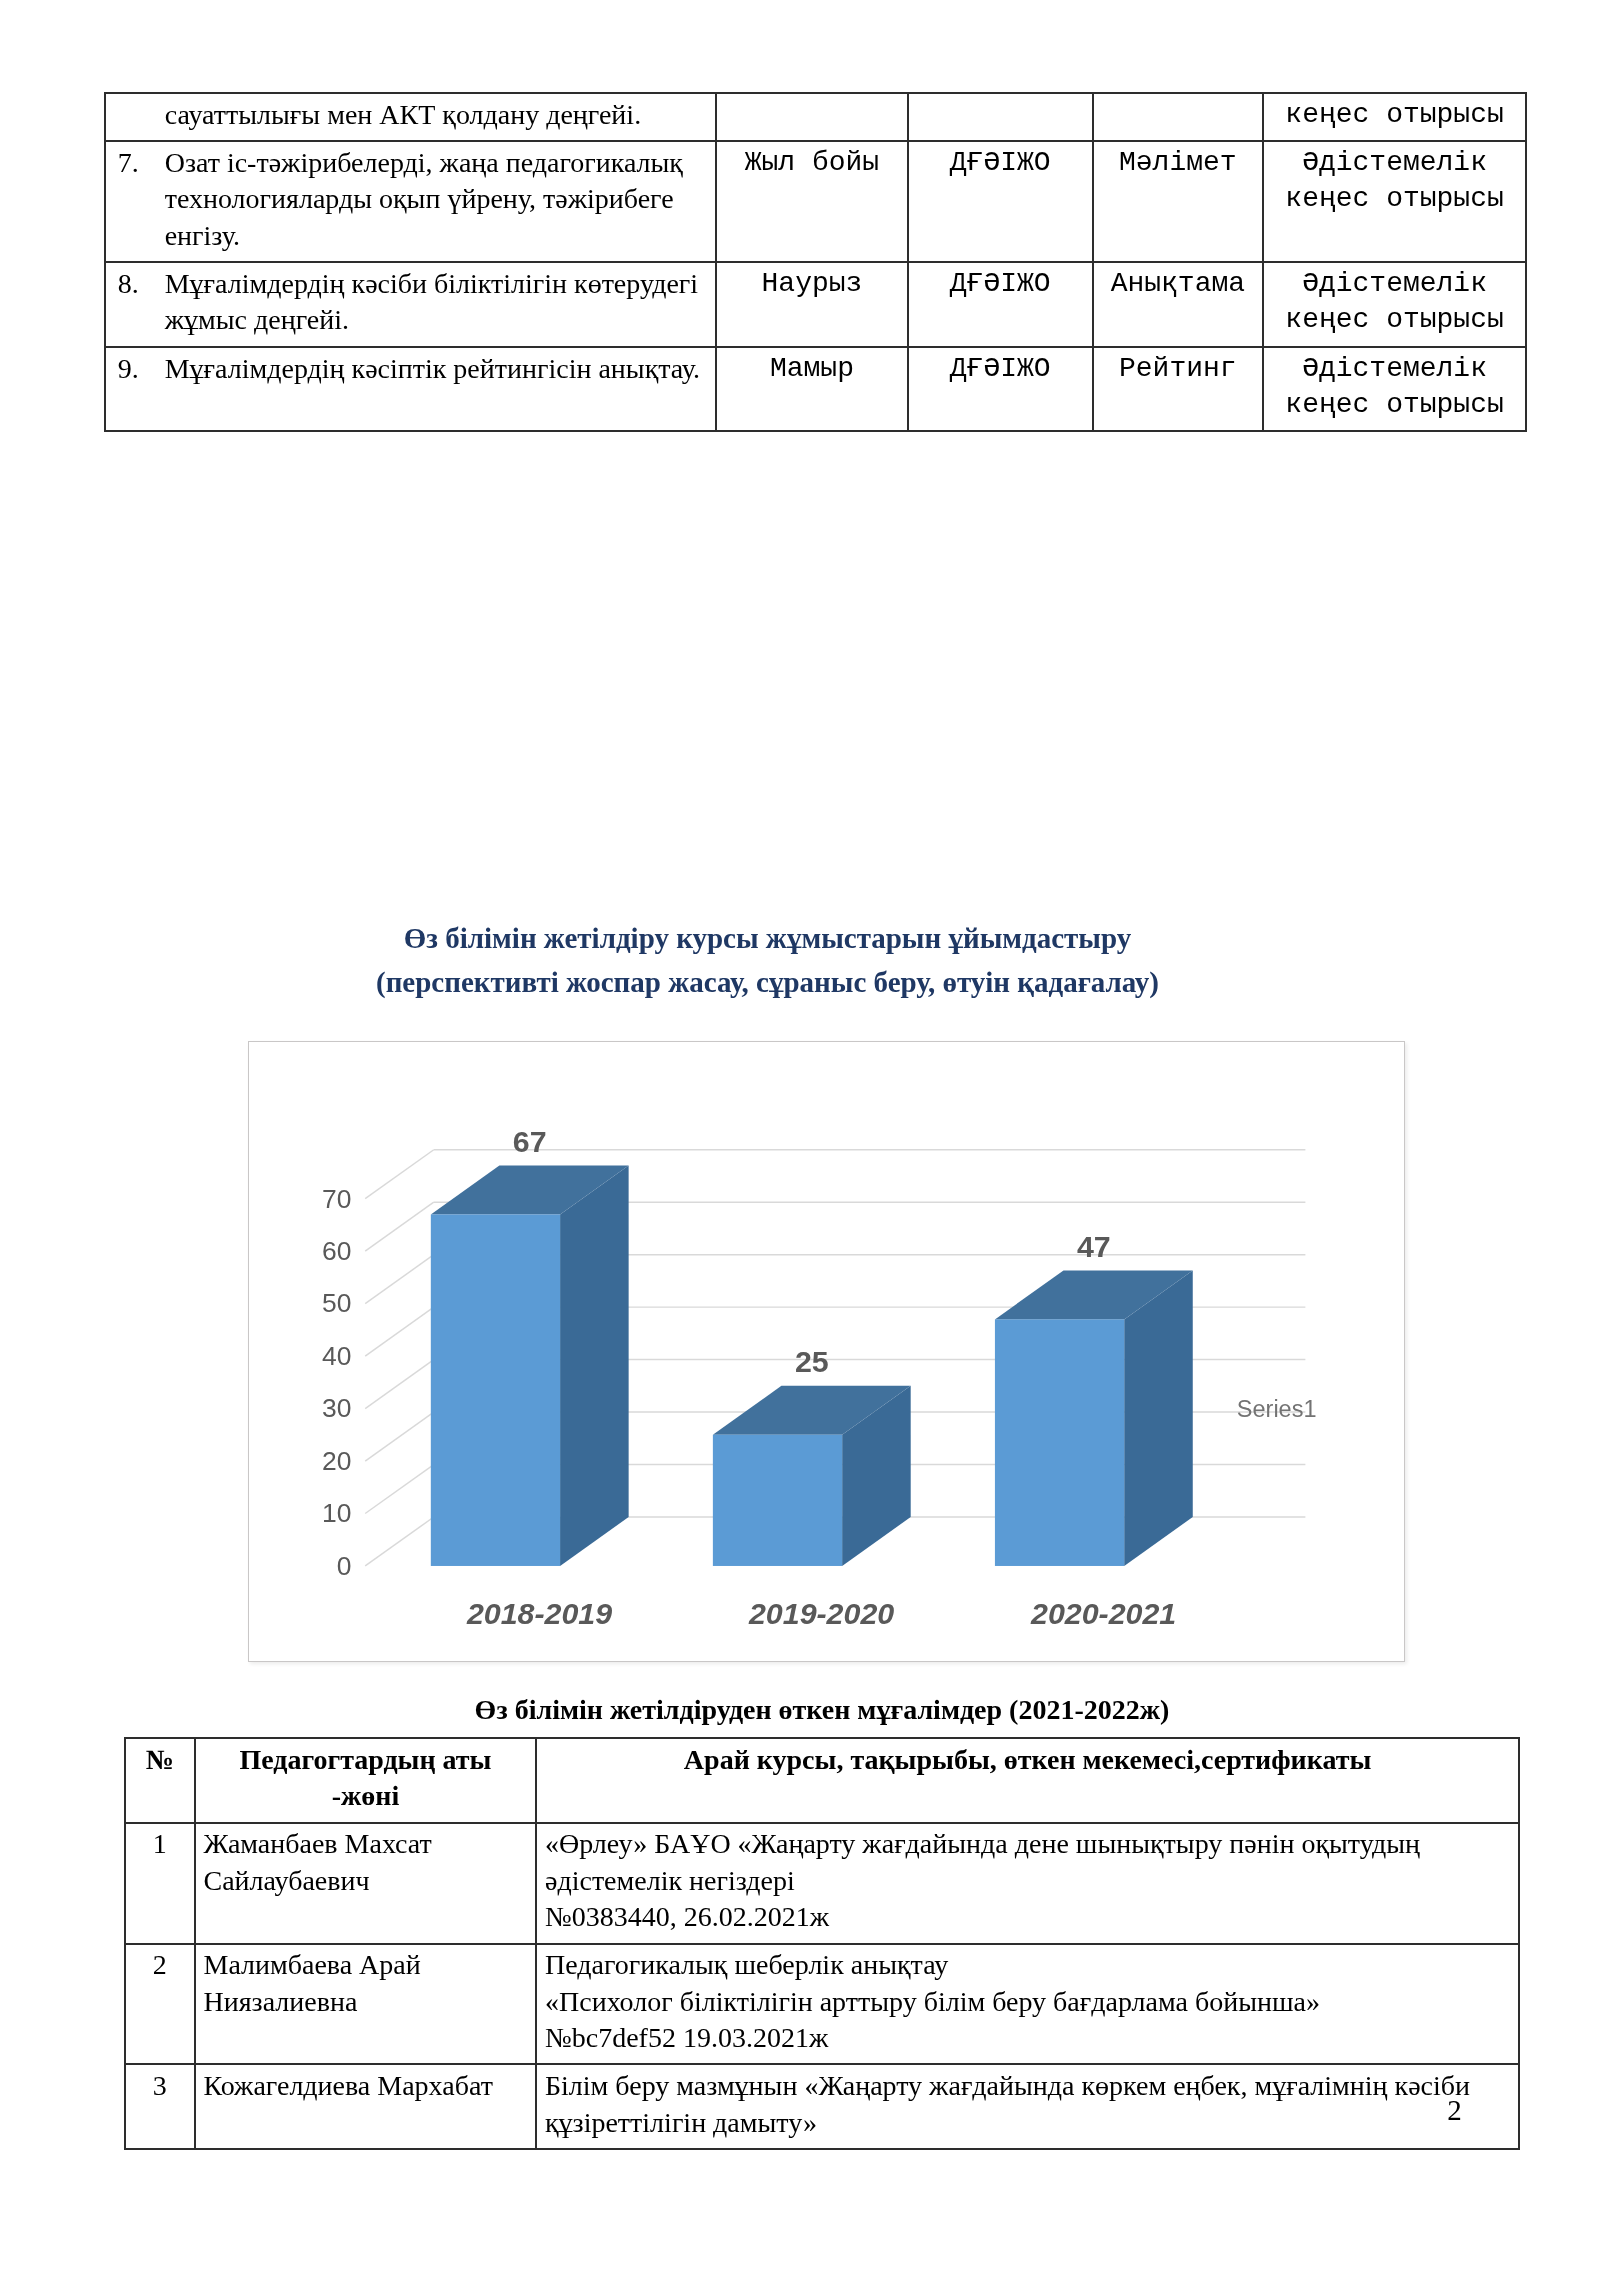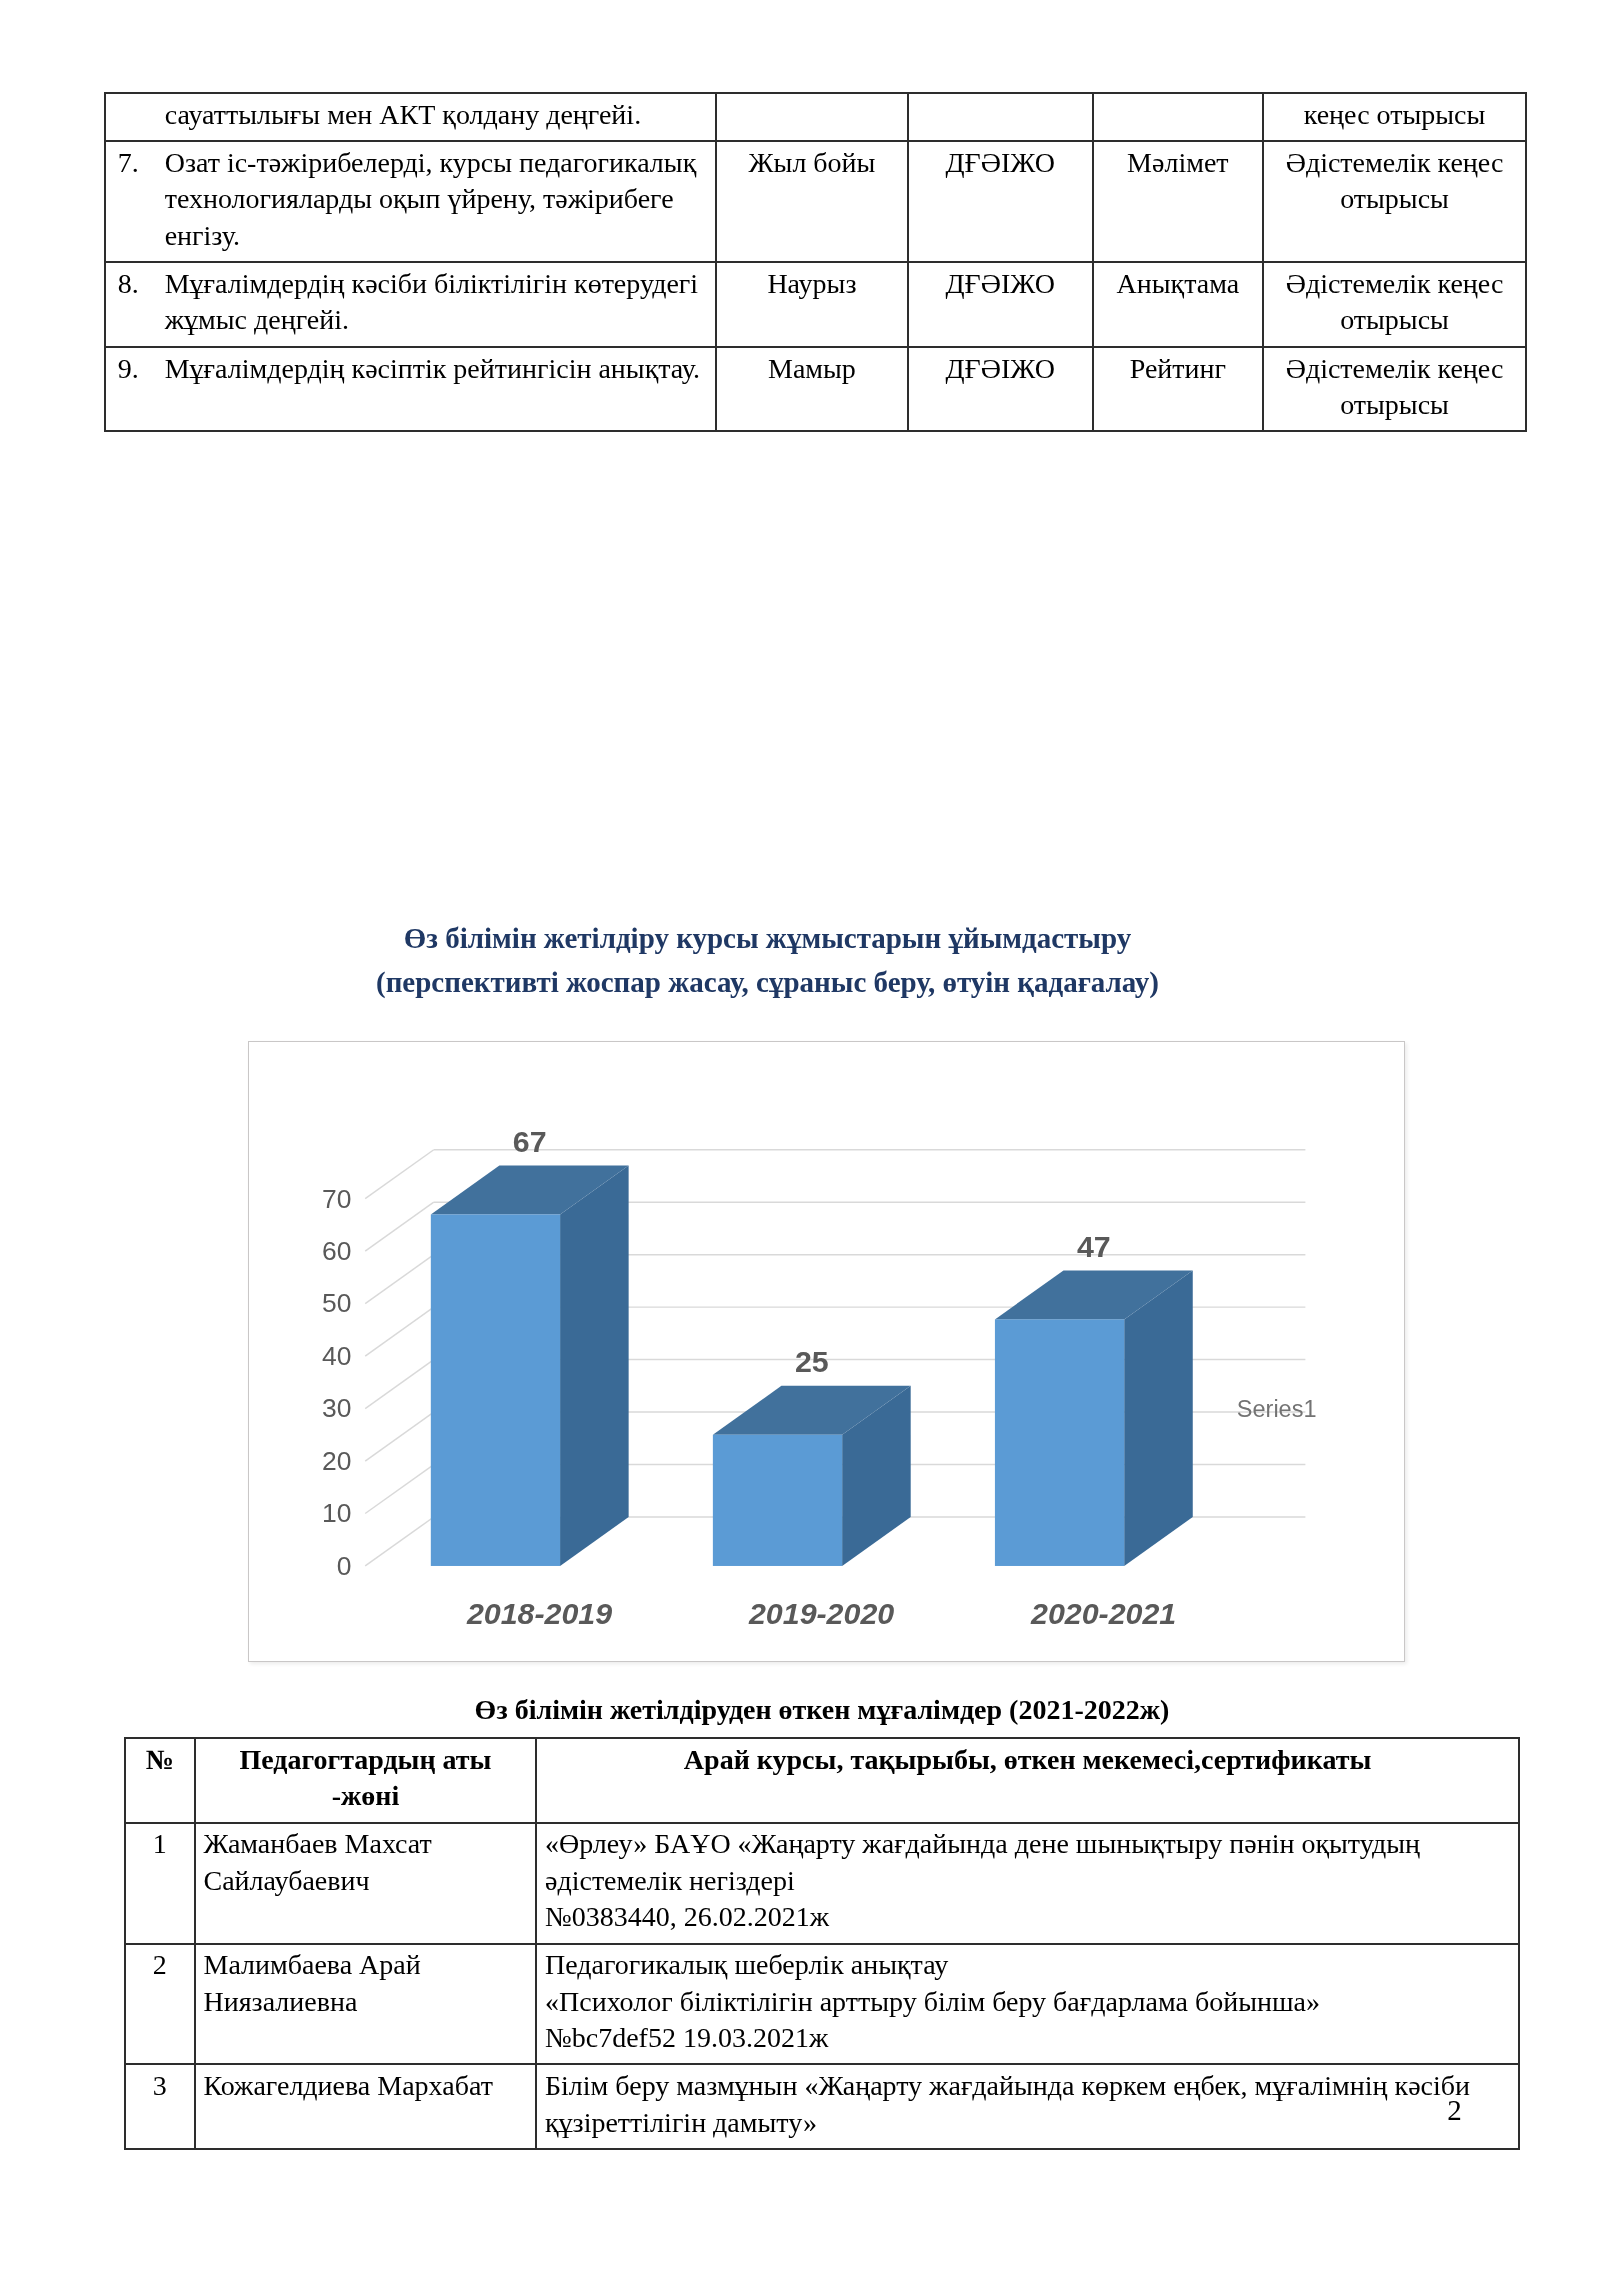--- a/index.html
+++ b/index.html
@@ -15,21 +15,21 @@
   .doc-table td, .doc-table th {
     border:2px solid #2d2d2d; padding:2.9px 7.8px 6.9px 7.8px;
     font-size:28px; line-height:1.3; vertical-align:top;
     overflow:hidden;
   }
   .plan-wrap { left:104px; top:92px; width:1423px; }
   .task-cell { text-align:left; }
   .task-flex { display:flex; }
   .row-num { flex:none; width:47px; padding-left:3.9px; }
   .task-text { flex:1; }
-  .c-cell { text-align:center; }
+  .c-cell { text-align:center;font-family:Liberation Mono, monospace; }
 
   
   .chart-title {
     left:0; top:917px; width:1535px; text-align:center;
     font-weight:bold; font-size:29px; line-height:1.5; color:#1F3864;
   }
 
   
   .chart-box {
     left:248px; top:1041px; width:1155px; height:619px;
@@ -75,21 +75,21 @@
           </td>
           <td class="c-cell"></td>
           <td class="c-cell"></td>
           <td class="c-cell"></td>
           <td class="c-cell">кеңес отырысы</td>
         </tr>
         <tr>
           <td class="task-cell">
             <div class="task-flex">
               <span class="row-num">7.</span>
-              <span class="task-text">Озат іс-тәжірибелерді, курсы педагогикалық технологияларды оқып үйрену, тәжірибеге енгізу.</span>
+              <span class="task-text">Озат іс-тәжірибелерді, жаңа педагогикалық технологияларды оқып үйрену, тәжірибеге енгізу.</span>
             </div>
           </td>
           <td class="c-cell">Жыл бойы</td>
           <td class="c-cell">ДҒӘІЖО</td>
           <td class="c-cell">Мәлімет</td>
           <td class="c-cell">Әдістемелік кеңес отырысы</td>
         </tr>
         <tr>
           <td class="task-cell">
             <div class="task-flex">

